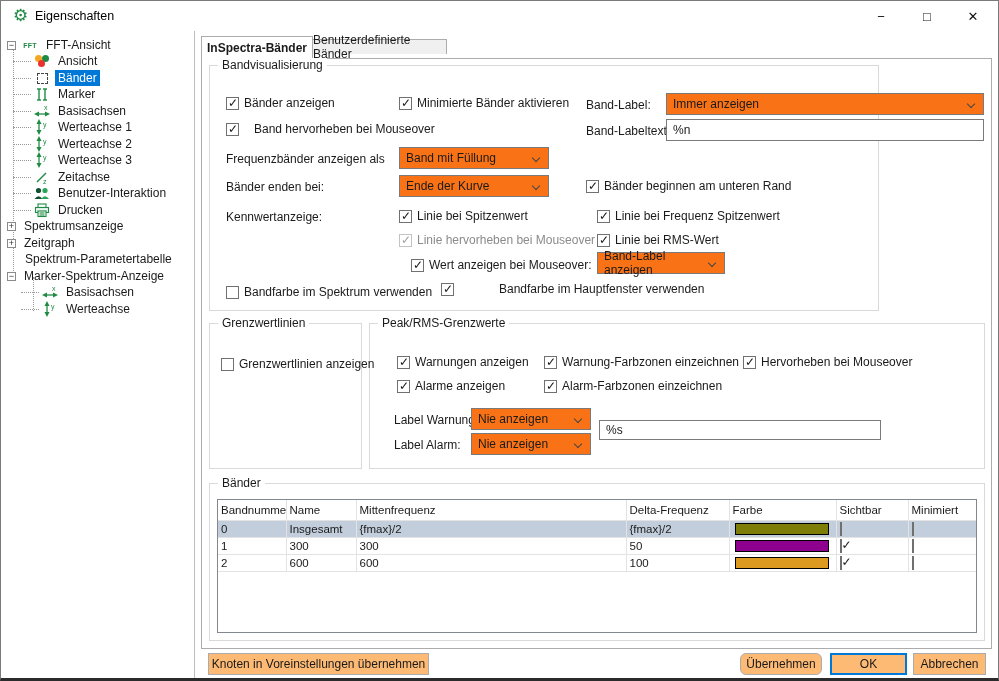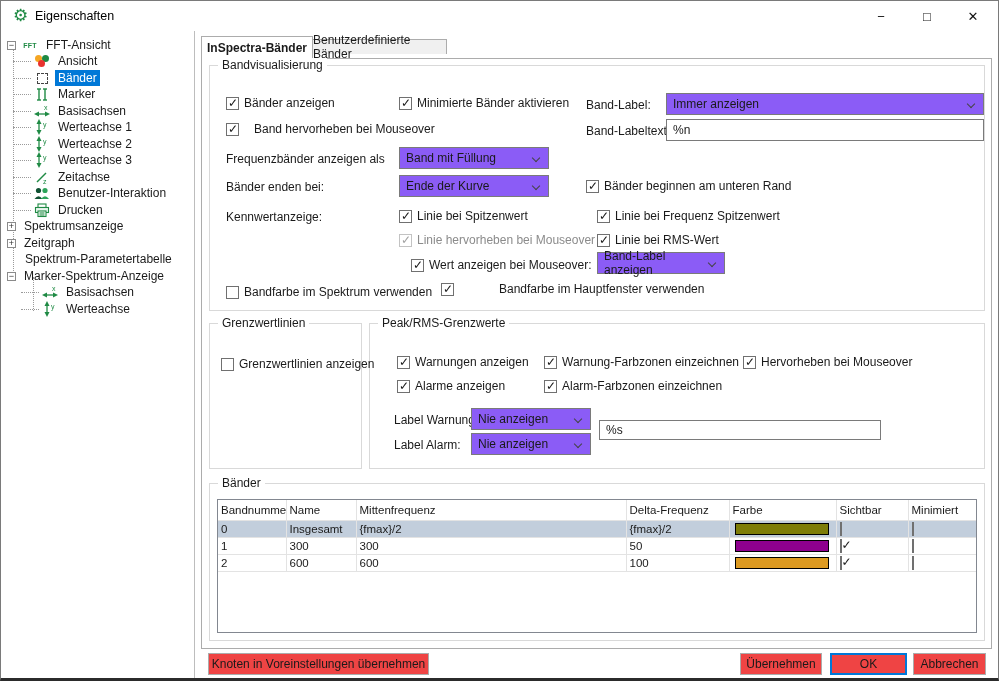--- a/index.html
+++ b/index.html
@@ -45,41 +45,41 @@
   .glabel { position:absolute; top:-8px; left:8px; background:#fff; padding:0 4px; }
 
   
   .lbl { position:absolute; z-index:5; white-space:nowrap; }
   .cb { position:absolute; display:flex; align-items:center; gap:5px; height:16px; z-index:5; white-space:nowrap; }
   .box { width:13px; height:13px; border:1px solid #707070; background:#fff; position:relative; flex:none; }
   .checked::after { content:"✓"; position:absolute; left:1px; top:-1px; font-size:12px; line-height:12px; color:#1a1a1a; }
   .cb.disabled .box { border-color:#c3c3c3; }
   .cb.disabled .box.checked::after { color:#a3a3a3; }
   .cb.disabled .cbl { color:#8b8b8b; }
-  .dd { position:absolute; height:22px; border:1px solid #7a7a7a; background:#8b5cf6; z-index:5;
+  .dd { position:absolute; height:22px; border:1px solid #7a7a7a; background:#f97316; z-index:5;
         display:flex; align-items:center; padding:0 24px 0 6px; }
   .chev { position:absolute; right:9px; top:7px; width:6px; height:6px; border-right:1.4px solid #444;
           border-bottom:1.4px solid #444; transform:rotate(45deg); }
   .ti { position:absolute; height:22px; border:1px solid #7a7a7a; background:#fff; z-index:5;
         font:12px "Liberation Sans",sans-serif; padding:0 6px; color:#1a1a1a; }
 
   
   .tablewrap { position:absolute; left:216px; top:498px; width:760px; height:134px;
                border:1px solid #828790; background:#fff; z-index:5; overflow:hidden; }
   table { border-collapse:collapse; table-layout:fixed; width:759px; font-size:11.5px; }
   th { font-weight:normal; text-align:left; height:20px; padding:0 3px;
        border-right:1px solid #e3e3e3; border-bottom:1px solid #e3e3e3; overflow:hidden; }
   td { height:17px; padding:0 3px; border-right:1px solid #e3e3e3; border-bottom:1px solid #e3e3e3; overflow:hidden; }
   th:last-child, td:last-child { border-right:none; }
   tr.selected td { background:#c2cedc; }
   .tcb { width:13px; height:13px; border:1px solid #707070; background:#fff; position:relative; margin:0 auto; }
   .swatch { width:94px; height:12px; border:1px solid #000; margin:1px 2px; }
 
   
-  .btn { position:absolute; height:22px; background:#ef4444; border:1px solid #acacac;
+  .btn { position:absolute; height:22px; background:#fdba74; border:1px solid #acacac;
          font:12px "Liberation Sans",sans-serif; color:#1a1a1a; z-index:5; }
   .btn.focus { border:2px solid #0078d7; }
   .divider { position:absolute; left:193px; top:30px; width:1px; height:651px; background:#bdbdbd; }
 
   svg { display:block; }
 </style>
 </head>
 <body>
 
 <div class="window">
@@ -280,21 +280,21 @@
           </svg>
       </span>
       <span class="tlabel">Werteachse</span>
     </div>
   </div>
 
   <div class="tab active">InSpectra-Bänder</div>
   <div class="tab inactive">Benutzerdefinierte Bänder</div>
   <div class="tabpage"></div>
 
-  <div class="grp" style="left:208px; top:64px; width:776px; height:246px;">
+  <div class="grp" style="left:208px; top:64px; width:670px; height:246px;">
     <span class="glabel">Bandvisualisierung</span>
   </div>
 
   <label class="cb" style="left:225px; top:94px;">
     <span class="box checked"></span>
     <span class="cbl">Bänder anzeigen</span>
   </label>
   <label class="cb" style="left:398px; top:94px;">
     <span class="box checked"></span>
     <span class="cbl">Minimierte Bänder aktivieren</span>
@@ -467,17 +467,17 @@
               <div class="swatch" style="background: rgb(221, 154, 33);"></div>
             </td>
           <td><span class="tcb checked"></span></td>
           <td><span class="tcb"></span></td>
         </tr>
       </tbody>
     </table>
   </div>
 
   <button class="btn" style="left:207px; top:652px; width:221px;">Knoten in Voreinstellungen übernehmen</button>
-  <button class="btn" style="left:739px; top:652px; width:82px;">Übernehmen</button>
+  <button class="btn" style="left:739px; top:652px; width:82px;border-radius:6px;">Übernehmen</button>
   <button class="btn focus" style="left:829px; top:652px; width:77px;">OK</button>
   <button class="btn" style="left:912px; top:652px; width:73px;">Abbrechen</button>
 
 </div>
 
 </body></html>

